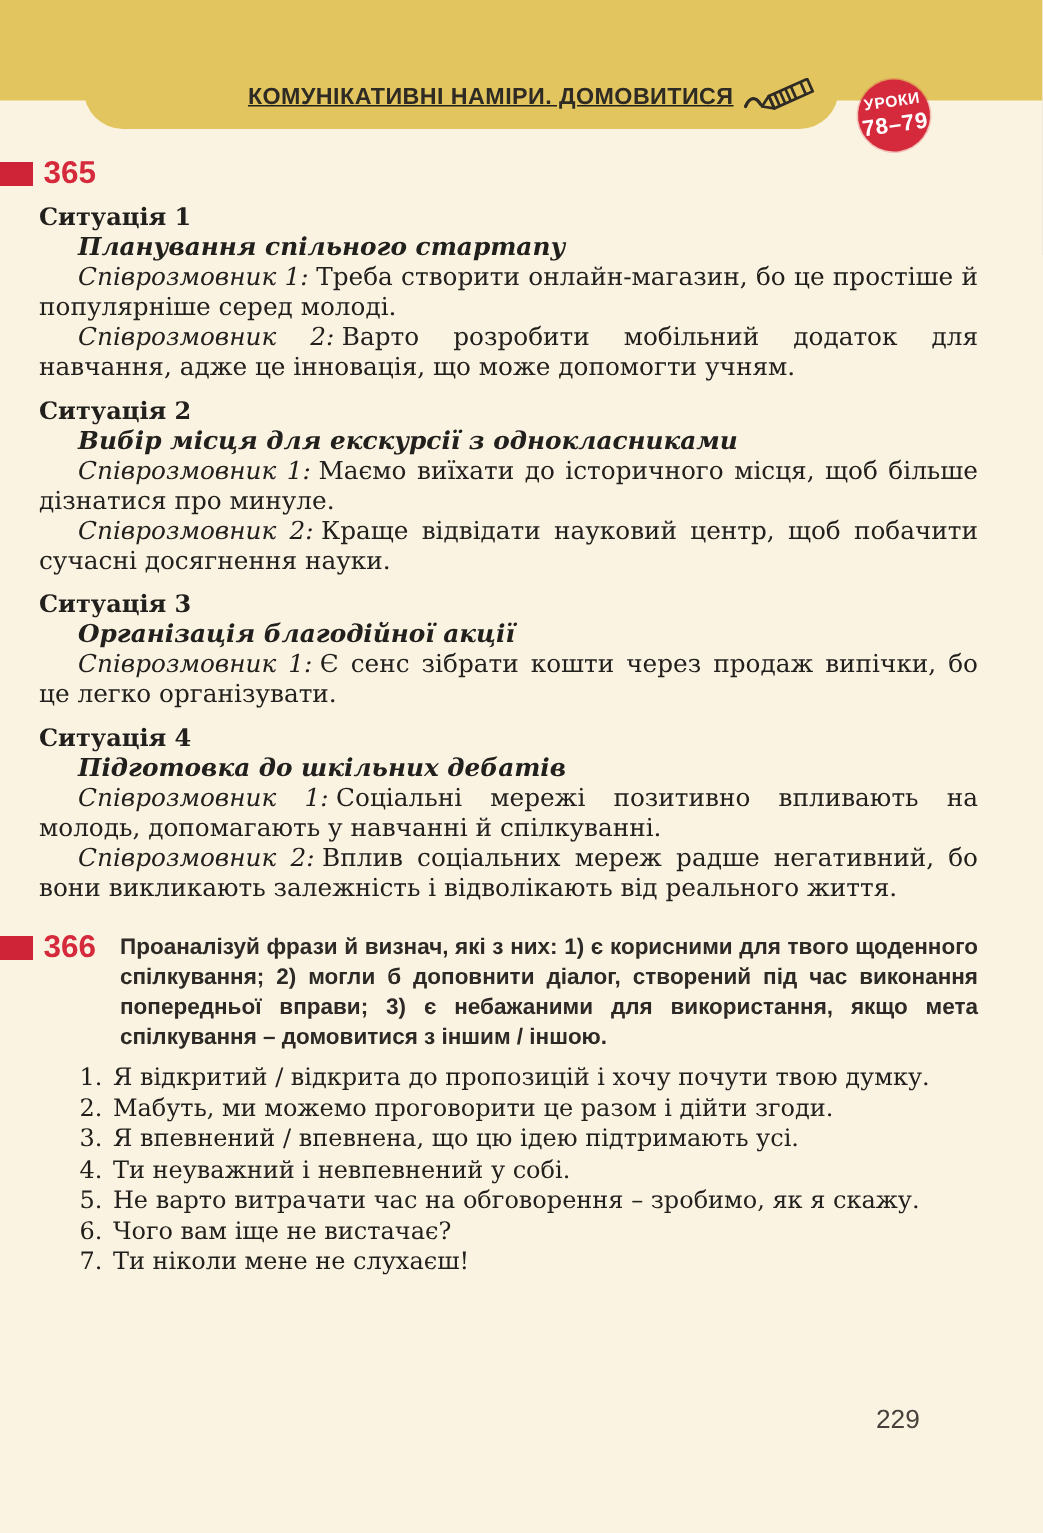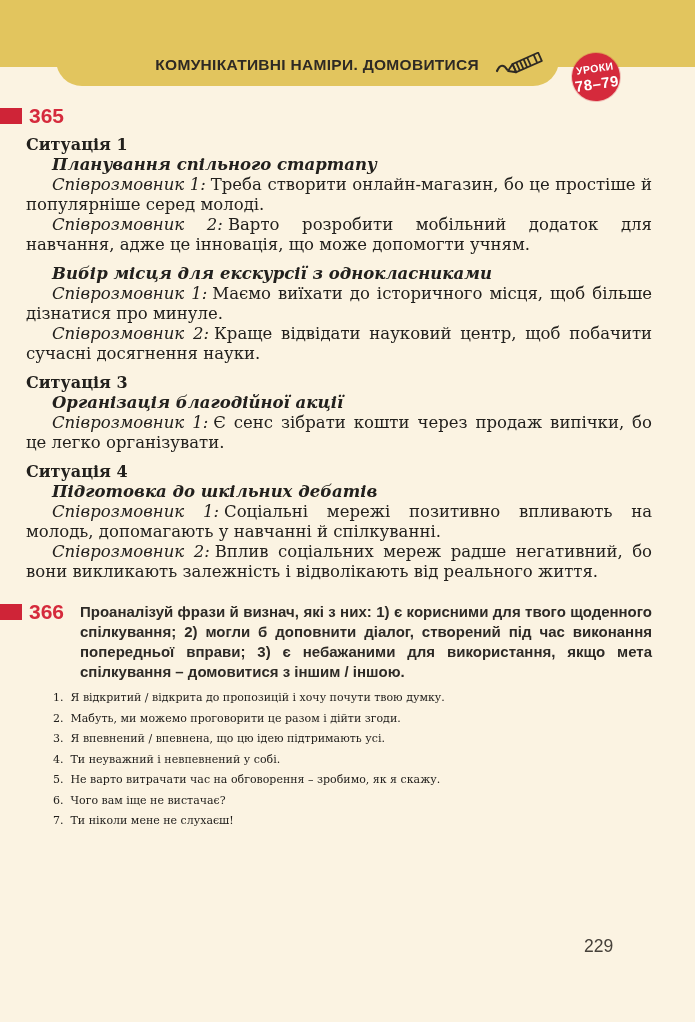--- a/index.html
+++ b/index.html
@@ -19,21 +19,21 @@
     position:absolute; top:0; left:0; width:695px; height:67px;
     background:#e2c55e;
   }
   .banner-tab {
     position:absolute; top:0; left:56px; width:503px; height:86px;
     background:#e2c55e;
     border-radius:0 0 26px 26px;
   }
   .banner-title-row {
     position:absolute; right:10px; bottom:8px;
-    display:flex; align-items:center; gap:16px;
+    display:flex; align-items:center; gap:6px;text-decoration:underline;
   }
   .banner-title {
     font-family:"Liberation Sans", sans-serif;
     font-weight:700; font-size:15.5px; letter-spacing:0.3px;
     color:#2e2a24; white-space:nowrap;
   }
   .pencil-icon { display:block; }
 
   .lesson-badge {
     position:absolute; left:572px; top:53px;
@@ -75,21 +75,21 @@
     font-size:16.5px; line-height:20px; text-indent:26px;
   }
   .para {
     font-size:16.5px; line-height:20px;
     text-align:justify; text-indent:26px;
   }
   .spk { font-style:italic; margin-right:5px; }
 
   
   .phrases { list-style:none; margin-top:6px; }
-  .phrase { font-size:11px; line-height:20.5px; padding-left:27px; }
+  .phrase { font-size:16px; line-height:20.5px; padding-left:27px; }
   .ph-num { margin-right:7px; }
 
   
   .page-number {
     position:absolute; left:584px; top:936px;
     font-family:"Liberation Sans", sans-serif;
     font-size:17.5px; color:#46413a;text-align:center;
   }
 </style>
 </head>
@@ -134,20 +134,21 @@
     <section class="situations">
 
       <div class="sit">
         <h3 class="sit-head">Ситуація 1</h3>
         <p class="sit-topic">Планування спільного стартапу</p>
         <p class="para"><i class="spk">Співрозмовник 1:</i><span>Треба створити онлайн-магазин, бо це простіше й популярніше серед молоді.</span></p>
         <p class="para"><i class="spk">Співрозмовник 2:</i><span>Варто розробити мобільний додаток для навчання, адже це інновація, що може допомогти учням.</span></p>
       </div>
 
       <div class="sit">
+        <h3 class="sit-head">Ситуація 2</h3>
         <p class="sit-topic">Вибір місця для екскурсії з однокласниками</p>
         <p class="para"><i class="spk">Співрозмовник 1:</i><span>Маємо виїхати до історичного місця, щоб більше дізнатися про минуле.</span></p>
         <p class="para"><i class="spk">Співрозмовник 2:</i><span>Краще відвідати науковий центр, щоб побачити сучасні досягнення науки.</span></p>
       </div>
 
       <div class="sit">
         <h3 class="sit-head">Ситуація 3</h3>
         <p class="sit-topic">Організація благодійної акції</p>
         <p class="para"><i class="spk">Співрозмовник 1:</i><span>Є сенс зібрати кошти через продаж випічки, бо це легко організувати.</span></p>
       </div>

